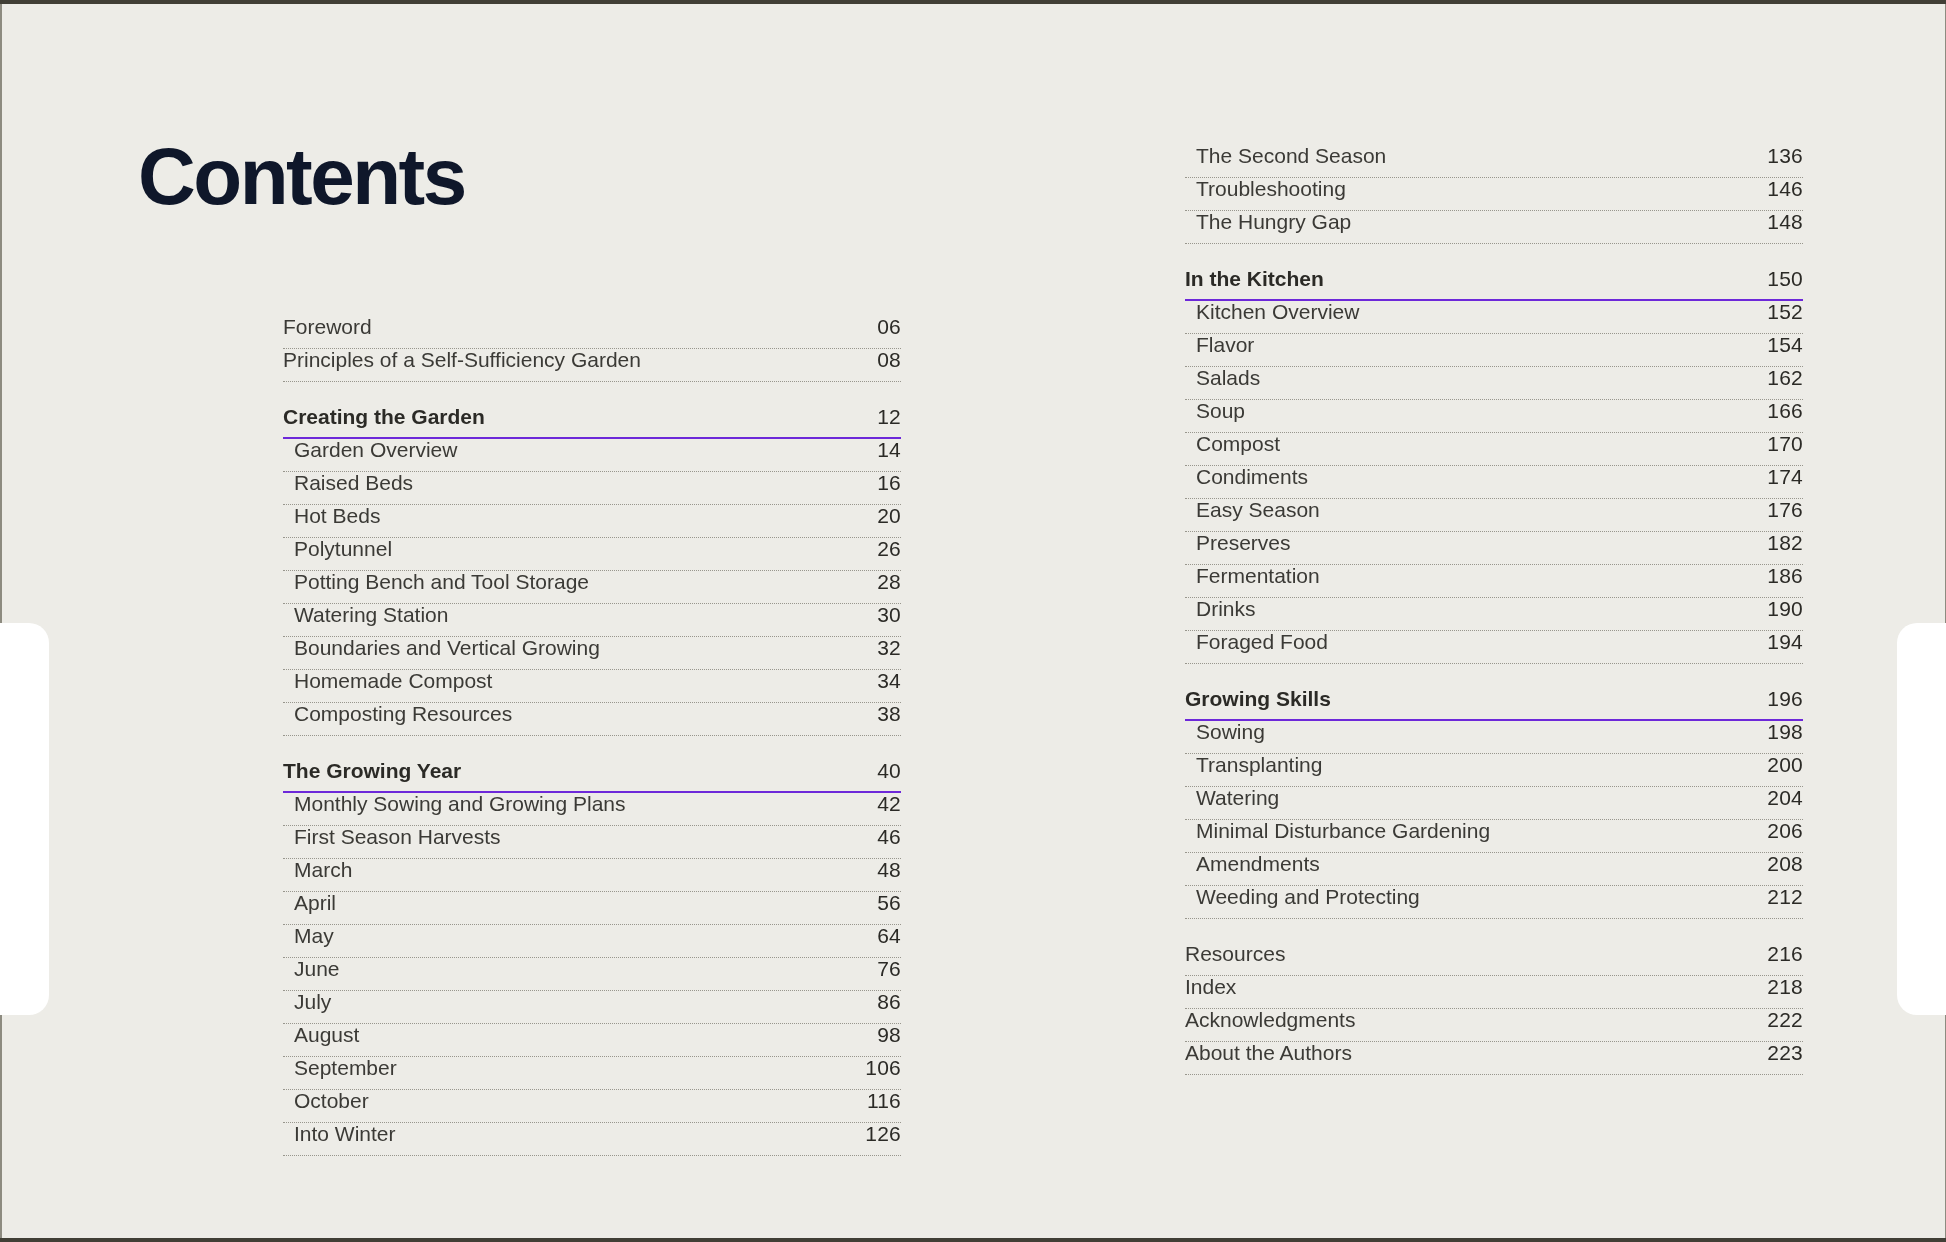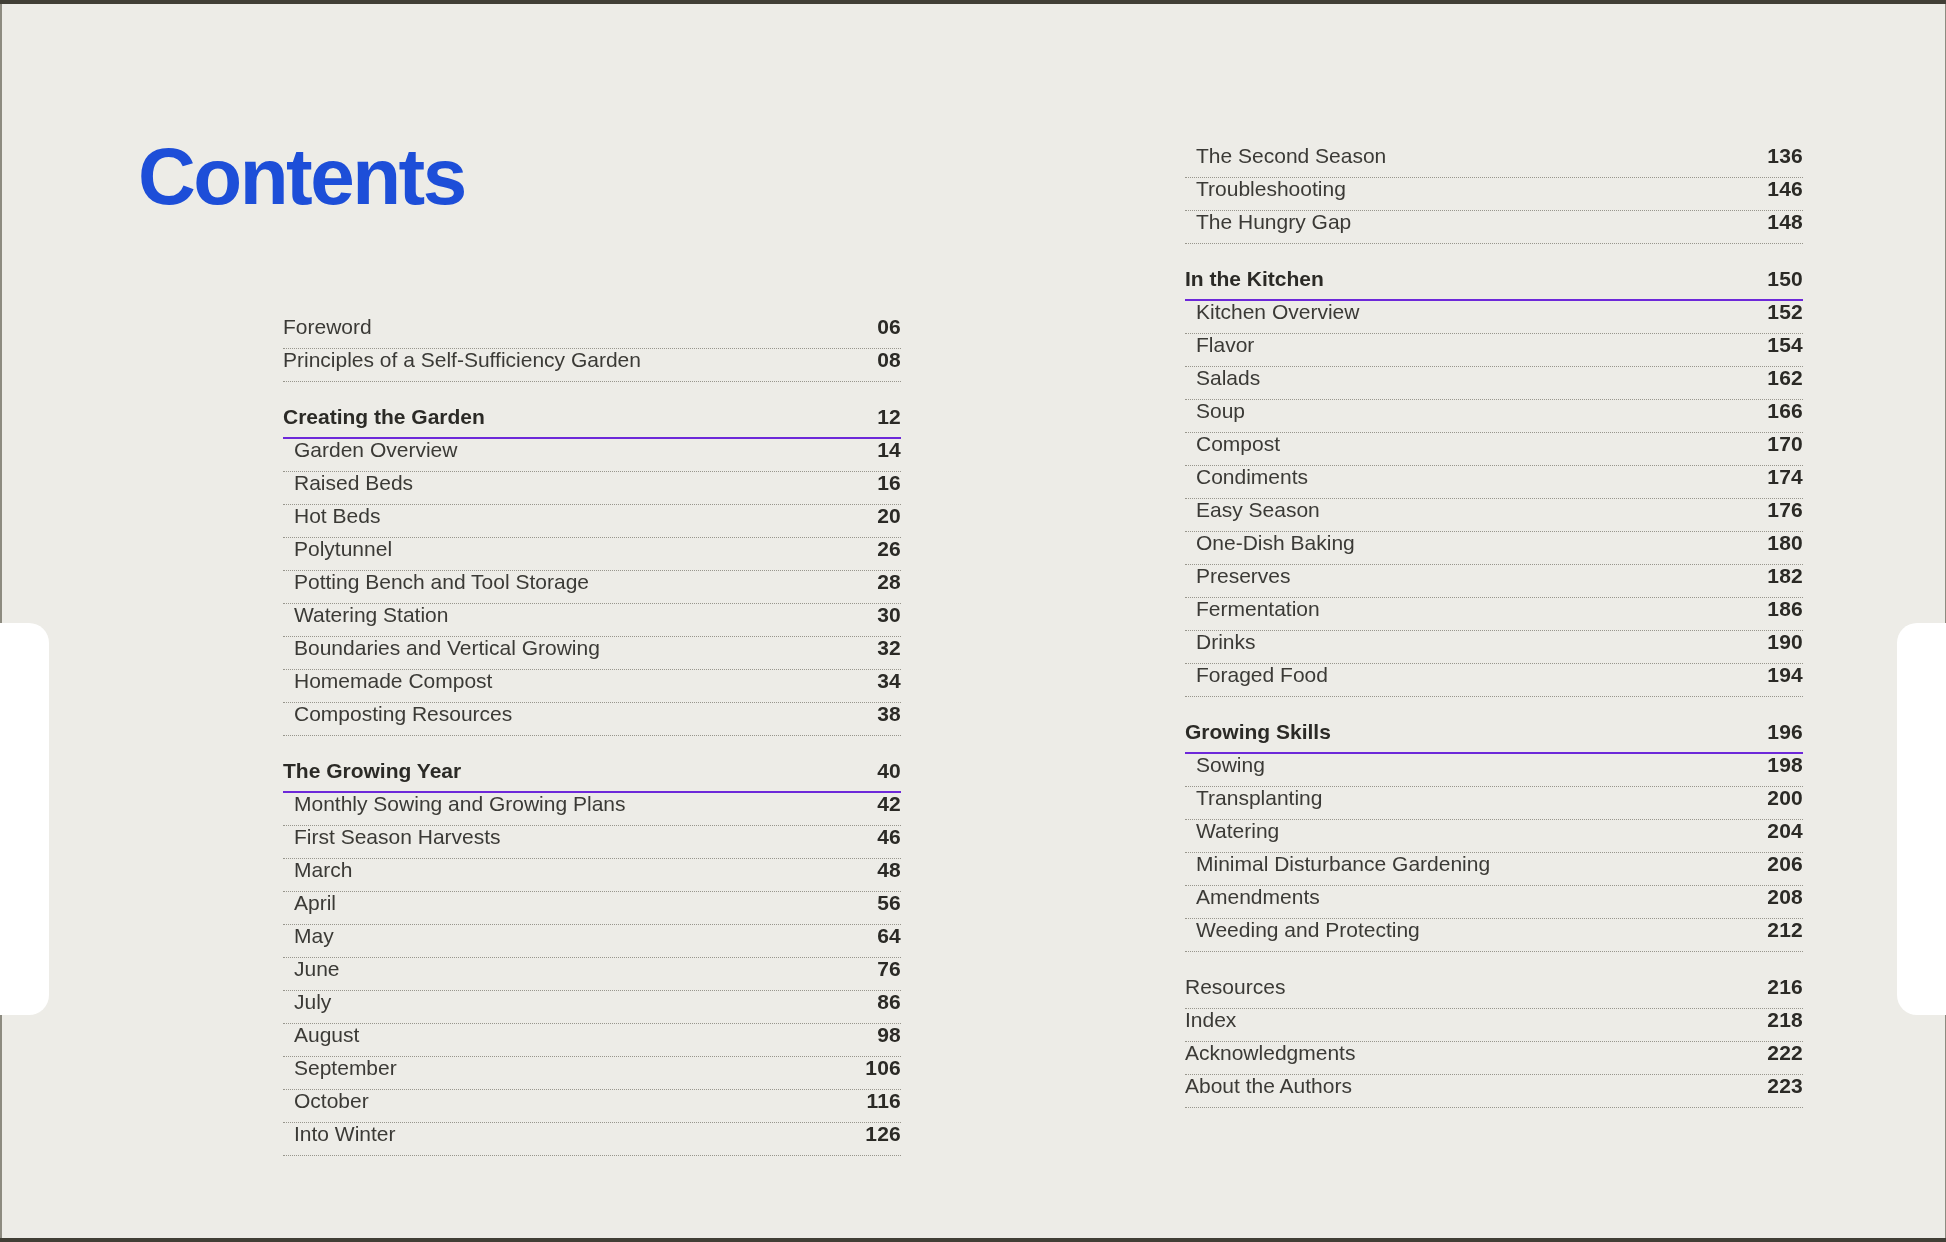--- a/index.html
+++ b/index.html
@@ -26,39 +26,39 @@
   .page-tab.left  { left: 0;  border-radius: 0 20px 20px 0; }
   .page-tab.right { right: 0; border-radius: 20px 0 0 20px; }
   .title {
     position: absolute;
     left: 138px;
     top: 137px;
     font-size: 80px;
     line-height: 1;
     font-weight: 700;
     letter-spacing: -2.5px;
-    color: #1d4ed8;
+    color: #0f172a;
   }
   .toc-col { position: absolute; width: 618px; }
   .toc-col.col-0 { left: 269px;  top: 316px; margin-left: 14px; }
   .toc-col.col-1 { left: 1185px; top: 145px; }
   .section { margin-top: 24px; }
   .section:first-child { margin-top: 0; }
   .row {
     height: 33px;
     display: flex;
     justify-content: space-between;
     align-items: flex-start;
     padding-bottom: 6px;
     border-bottom: 1px dotted #98968D;
     font-size: 21px;
     line-height: 1;
     color: #3B3A36;
   }
-  .row .num { font-weight: 700; color: #2B2A26; letter-spacing: 0.2px; }
+  .row .num { font-weight: 400; color: #2B2A26; letter-spacing: 0.2px; }
   .row.header {
     font-weight: 700;
     color: #2B2A26;
     border-bottom: 2px solid #6d28d9;
   }
   .row.indent .label { padding-left: 11px; }
 </style>
 </head>
 <body>
 
@@ -218,24 +218,20 @@
         </div>
         <div class="row indent">
           <span class="label">Condiments</span>
           <span class="num">174</span>
         </div>
         <div class="row indent">
           <span class="label">Easy Season</span>
           <span class="num">176</span>
         </div>
         <div class="row indent">
-          <span class="label">One-Dish Baking</span>
-          <span class="num">180</span>
-        </div>
-        <div class="row indent">
           <span class="label">Preserves</span>
           <span class="num">182</span>
         </div>
         <div class="row indent">
           <span class="label">Fermentation</span>
           <span class="num">186</span>
         </div>
         <div class="row indent">
           <span class="label">Drinks</span>
           <span class="num">190</span>

